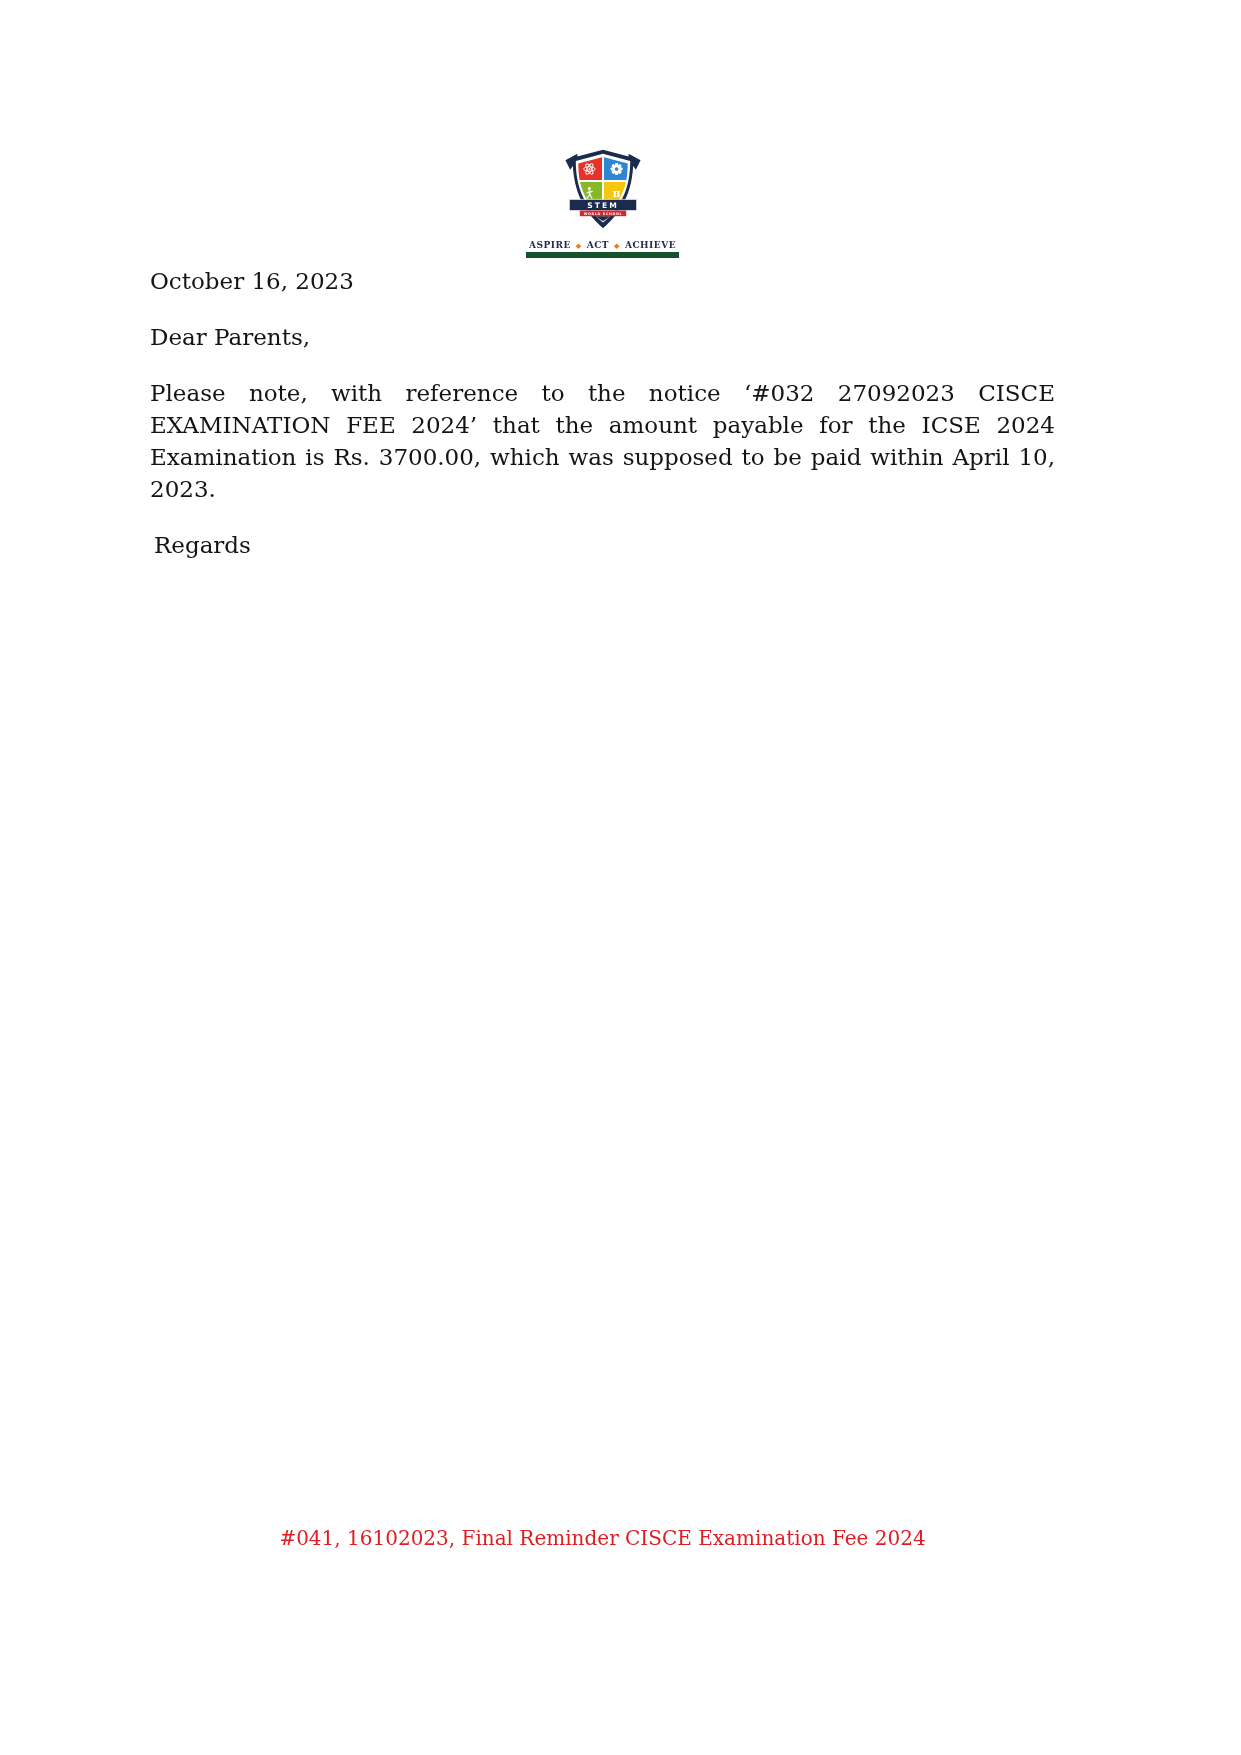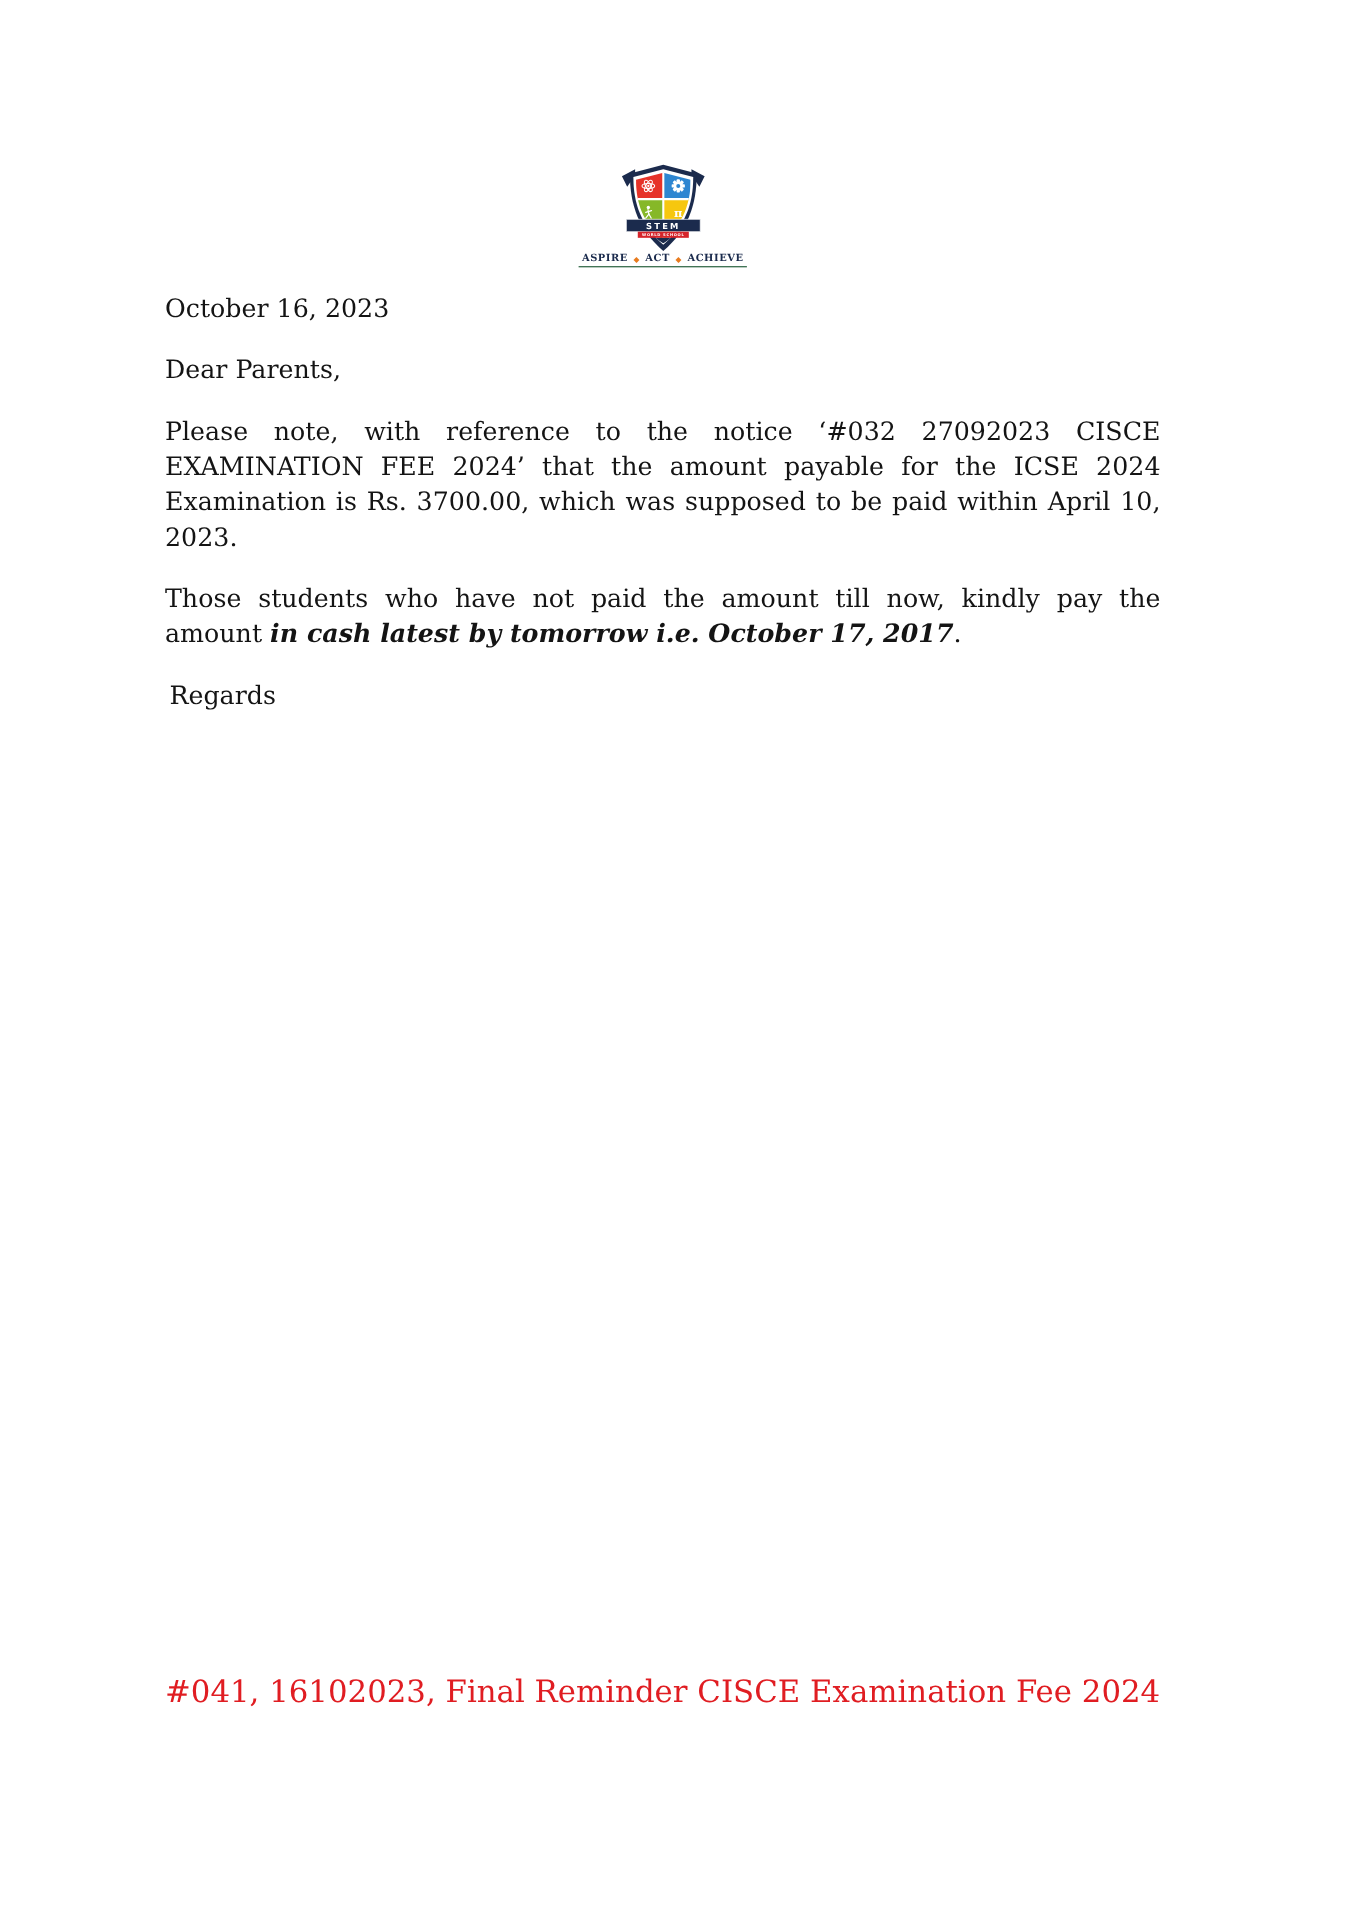--- a/index.html
+++ b/index.html
@@ -20,30 +20,30 @@
     position: absolute;
     top: 148px;
     left: 150px;
     width: 905px;
     display: flex;
     flex-direction: column;
     align-items: center;
   }
   .logo-svg { display: block; }
   .logo-tagline {
-    margin-top: 0;
+    margin-top: 10px;
     display: flex;
     align-items: center;
     gap: 5px;
     font-family: "DejaVu Serif", "Liberation Serif", serif;
     font-size: 9px;
     font-weight: bold;
     letter-spacing: 0.5px;
     color: #1b2b4d;
-    border-bottom: 1px solid #14532d;
+    border-bottom: 6px solid #14532d;
     padding: 0 3px 2px 3px;
     white-space: nowrap;
   }
   .tagline-diamond {
     color: #e87b1e;
     font-size: 7px;
     line-height: 1;
   }
 
   
@@ -59,21 +59,22 @@
   .justify { text-align: justify; }
   .emphasis { font-weight: bold; font-style: italic; }
   .closing-block p { margin: 4px; }
 
   
   .footer-note {
     position: absolute;
     top: 1522px;
     left: 150px;
     width: 905px;
-    font-size: 28px;
+    text-align: center;
+    font-size: 20px;
     line-height: 32px;
     color: #e01d22;
   }
 </style>
 </head>
 <body>
 
 <div class="page">
 
   <div class="logo-block">
@@ -150,21 +151,20 @@
     </div>
   </div>
 
   <div class="letter-body">
     <p>October 16, 2023</p>
 
     <p>Dear Parents,</p>
 
     <p class="justify">Please note, with reference to the notice ‘#032 27092023 CISCE EXAMINATION FEE 2024’ that the amount payable for the ICSE 2024 Examination is Rs. 3700.00, which was supposed to be paid within April 10, 2023.</p>
 
-    <p class="justify"><span>Those students who have not paid the amount till now, kindly pay the amount </span><span class="emphasis">in cash latest by tomorrow i.e. October 17, 2017</span><span>.</span></p>
 
 
     <div class="closing-block">
       <p>Regards</p>
     </div>
   </div>
 
   <div class="footer-note">#041, 16102023, Final Reminder CISCE Examination Fee 2024</div>
 
 </div>

